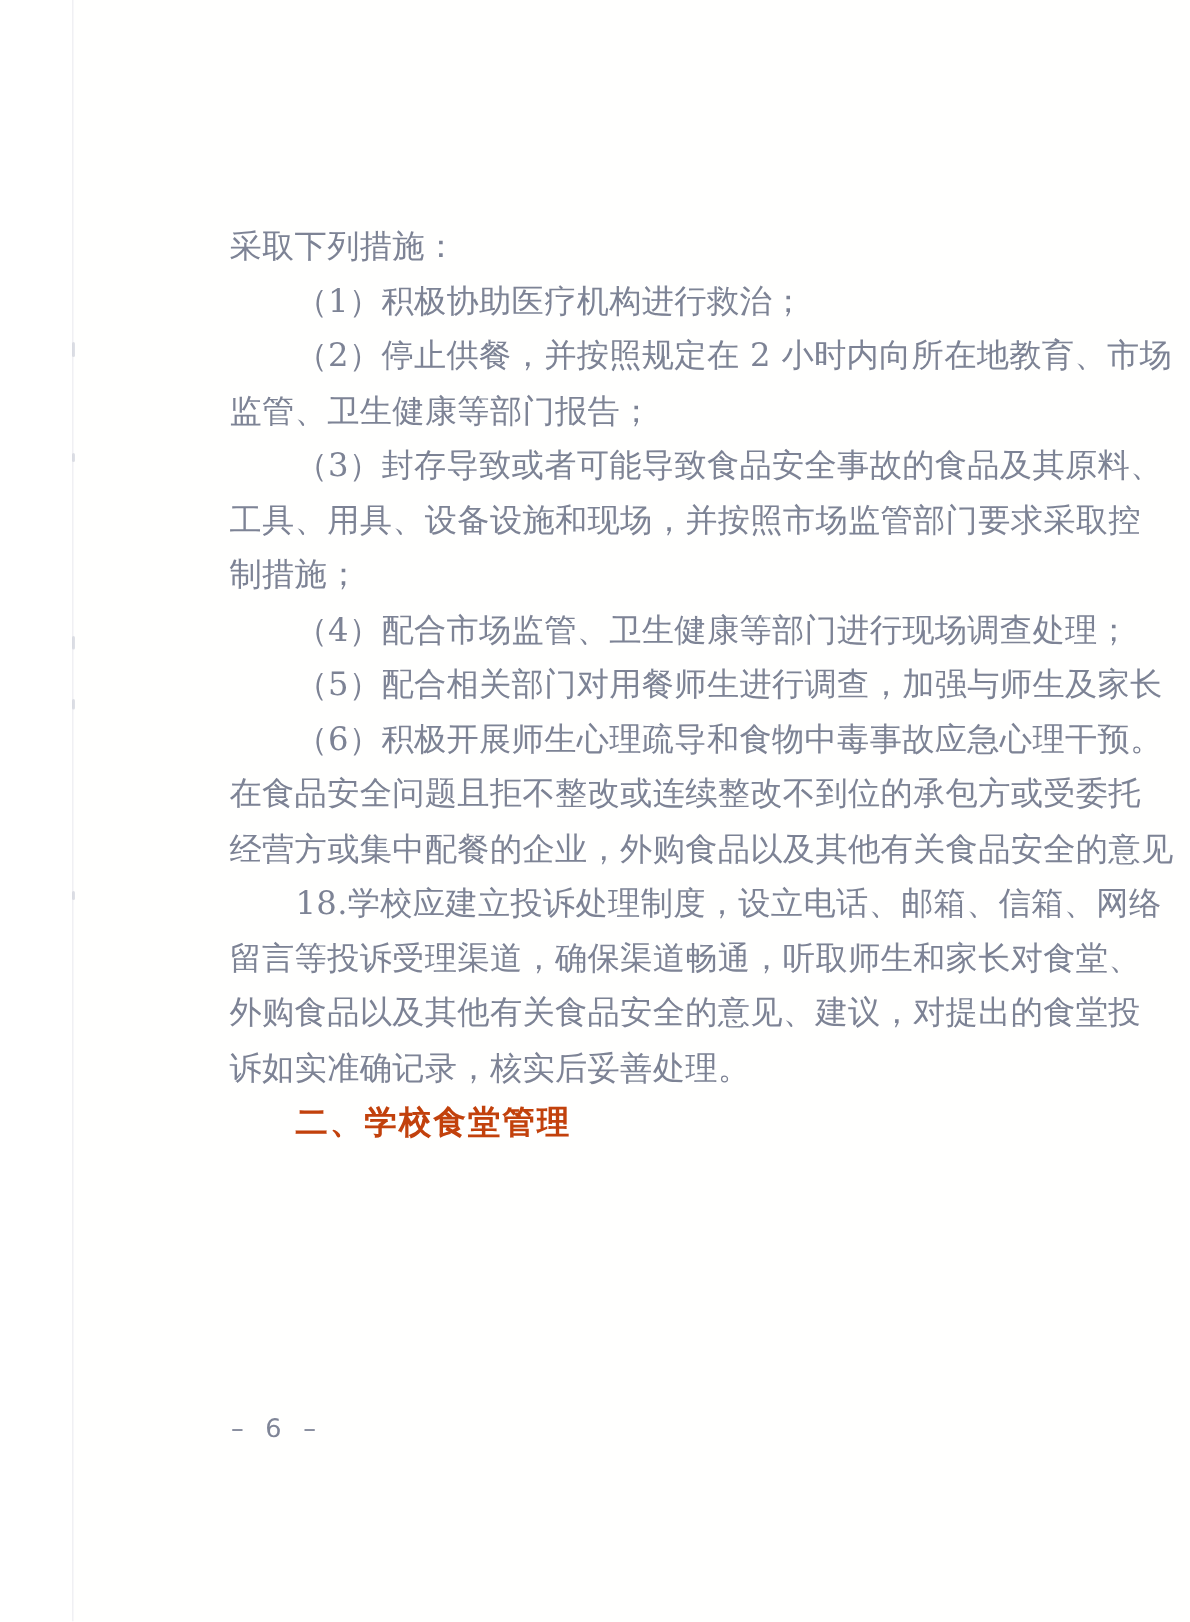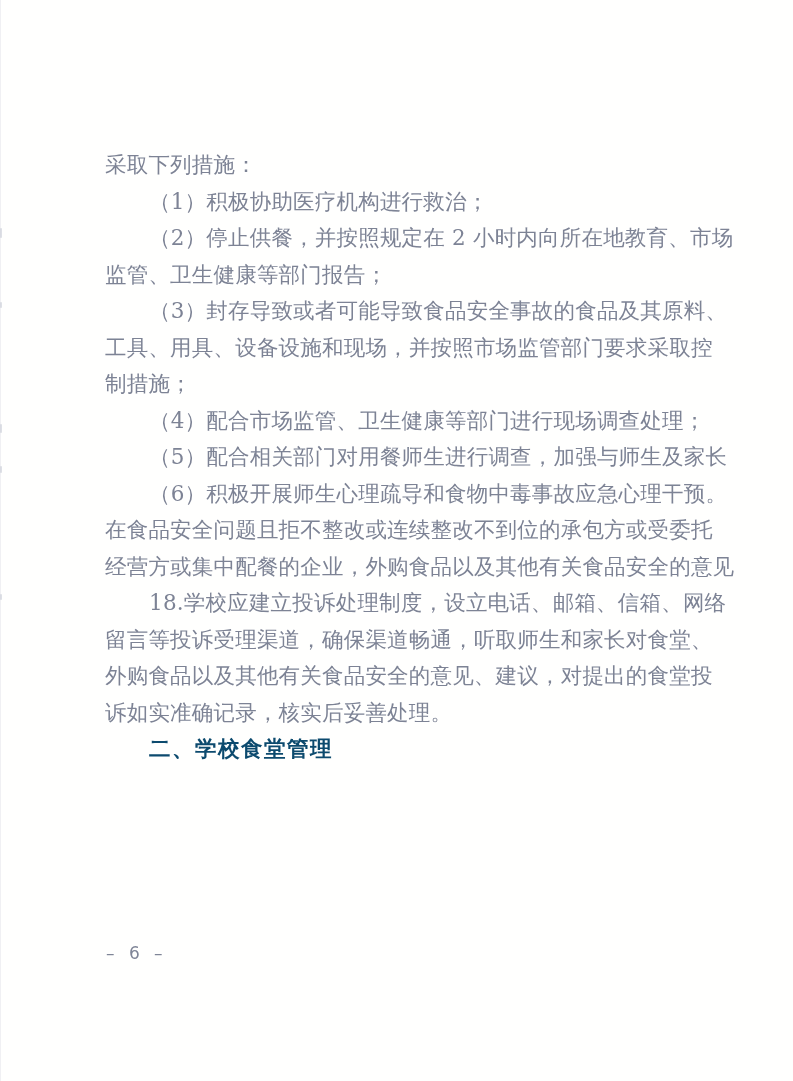--- a/index.html
+++ b/index.html
@@ -11,20 +11,21 @@
     width: 793px;
     height: 1081px;
     position: relative;
     overflow: hidden;
     font-family: "DejaVu Serif", serif;
   }
   .page {
     position: absolute;
     inset: 0;
     background: #fffffe;
+    margin-left: 48px;
   }
   
   .edge-line {
     position: absolute;
     left: 0;
     top: 0;
     width: 1px;
     height: 100%;
     background: #f0f0f3;
   }
@@ -54,21 +55,21 @@
   .para { margin: 0; padding: 0; }
   .line {
     display: block;
     line-height: 36.5px;
     height: 36.5px;
     letter-spacing: 0.2px;
     white-space: pre;
   }
   .para.indent .line.first { padding-left: 44px; }
   .para.heading {
-    color: #0c4a6e;
+    color: #c2410c;
     font-weight: 700;
     font-family: "DejaVu Sans", sans-serif;
   }
   .para.heading .line.first {
     padding-left: 44px;
     letter-spacing: 1.5px;
   }
   
   .footer {
     position: absolute;

